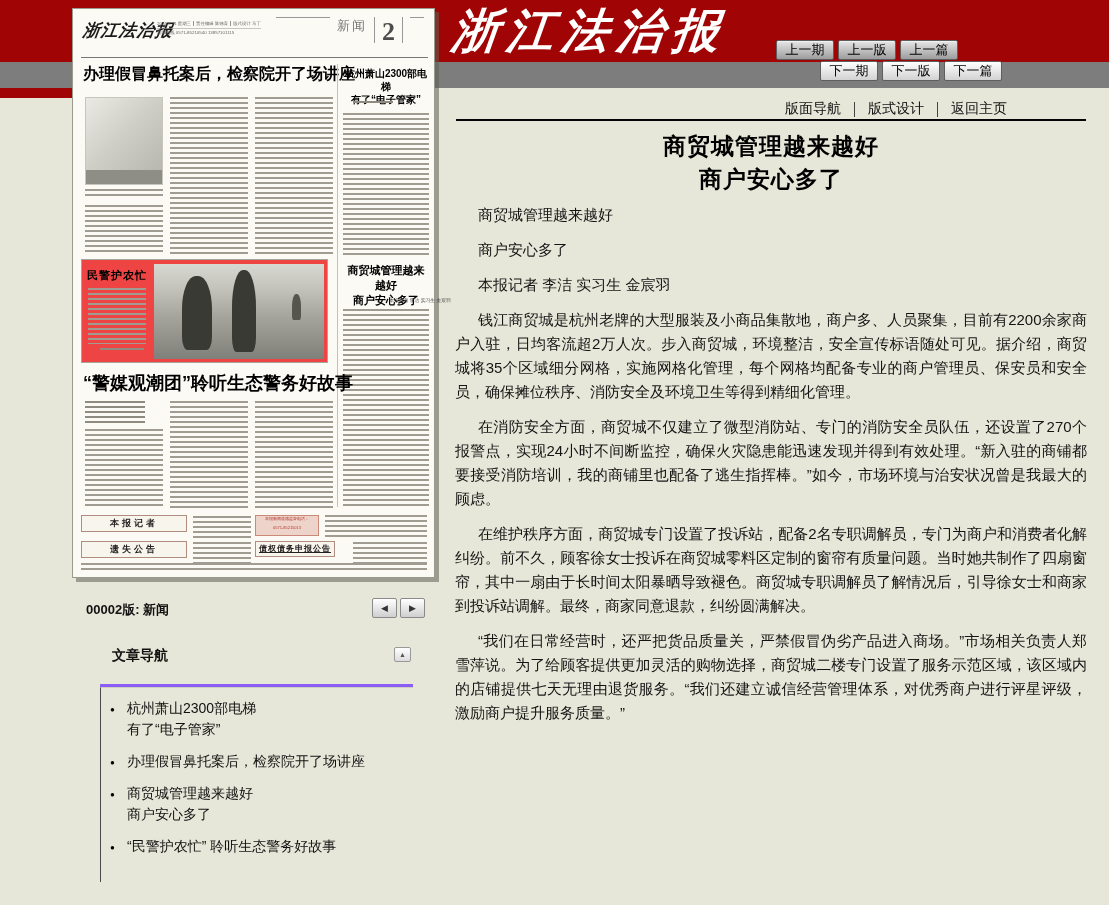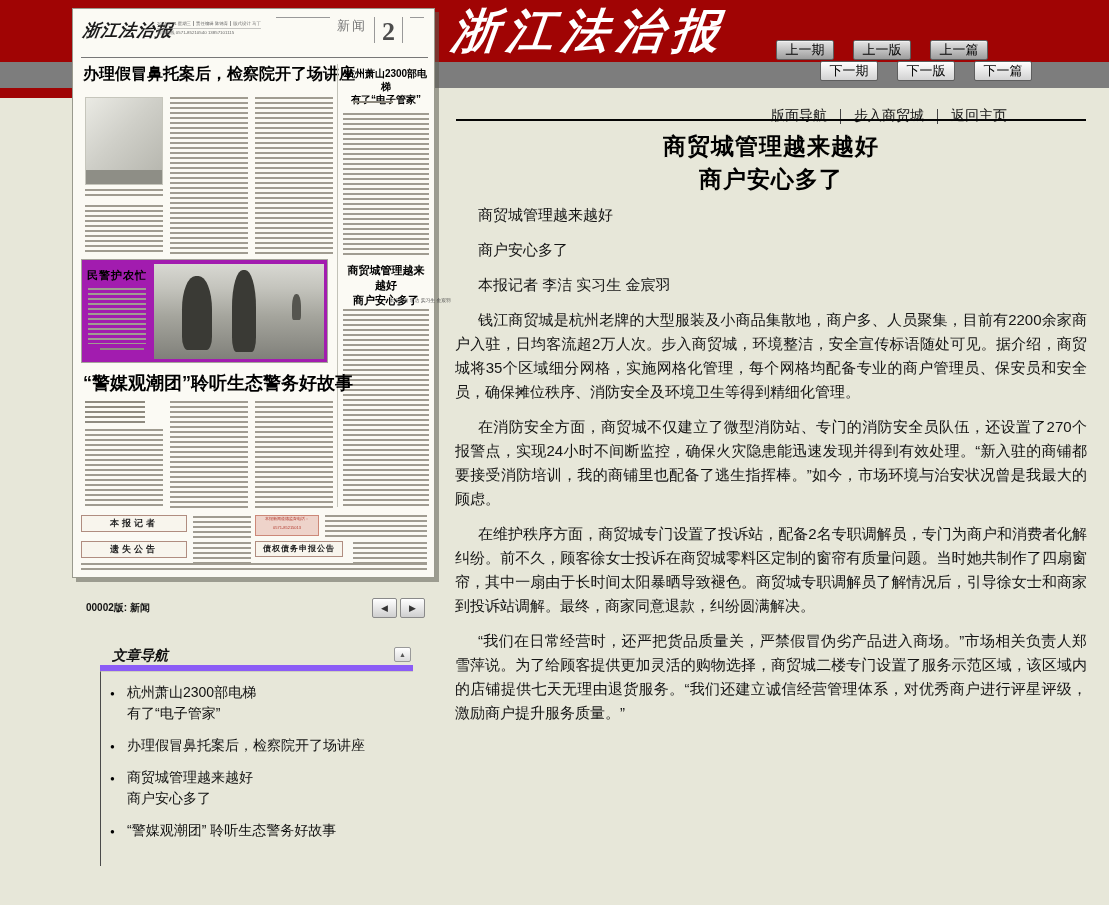--- a/index.html
+++ b/index.html
@@ -13,29 +13,29 @@
   
   .banner { position:absolute; left:0; top:0; width:1109px; height:62px; background:#a00404; }
   .graybar { position:absolute; left:0; top:62px; width:1109px; height:26px; background:#7d7d7d; }
   .red-strip { position:absolute; left:0; top:88px; width:72px; height:10px; background:#a00404; }
   .site-logo {
     position:absolute; left:452px; top:0px; height:62px;
     font-family:"Liberation Serif","DejaVu Serif",serif;
     font-size:47px; font-weight:bold; font-style:italic; color:#ffffff;
     letter-spacing:8px; transform:skewX(-6deg); line-height:62px; white-space:nowrap;
   }
-  .nav-buttons { position:absolute; left:776px; top:40px; display:grid; grid-template-columns:repeat(3,58px); gap:1px 19px;font-family:Liberation Serif, serif; }
+  .nav-buttons { position:absolute; left:776px; top:40px; display:grid; grid-template-columns:repeat(3,58px); gap:1px 4px;font-family:Liberation Serif, serif; }
   .btn {
     width:58px; height:20px; font-size:13px; line-height:18px; text-align:center;
     border:1px solid #5e5e5e; border-radius:2px; color:#000; cursor:pointer;
   }
   .btn.dark  { background:linear-gradient(#e6e6e6,#9d9d9d); box-shadow:inset 0 1px 0 #f2f2f2; }
   .btn.light { background:linear-gradient(#ffffff,#d2d2d2); box-shadow:inset 0 1px 0 #ffffff;margin-left:44px; }
   
-  .top-links { position:absolute; left:455px; top:107px; width:552px; display:flex; justify-content:flex-end; align-items:center; font-size:14px; color:#111; }
+  .top-links { position:absolute; left:455px; top:100px; width:552px; display:flex; justify-content:flex-end; align-items:center; font-size:14px; color:#111; }
   .top-links .lnk { cursor:pointer; }
   .top-links .sep { display:inline-block; width:1px; height:15px; background:#444; margin:0 13px; }
   .divider-line { position:absolute; left:456px; top:119px; width:630px; height:2px; background:#050505; }
   
   .article-title { position:absolute; left:455px; top:130px; width:632px; text-align:center; font-size:23px; font-weight:bold; line-height:33px; letter-spacing:1px; color:#000; }
   .article-body { position:absolute; left:455px; top:203px; width:632px; }
   .article-body p {
     font-size:15px; line-height:24px; margin:0 0 11px 0;
     text-indent:23px; text-align:justify; color:#141414;
   }
@@ -72,54 +72,54 @@
   .cap1 { left:12px; top:180px; width:78px; height:10px; }
   .col1a { left:12px; top:196px; width:78px; height:50px; }
   .col2  { left:97px;  top:88px; width:78px; height:158px; }
   .col3  { left:182px; top:88px; width:78px; height:158px; }
   .rcol-h2 { left:270px; top:58px; width:86px; text-align:center; font-size:10px; font-weight:bold; line-height:13px; color:#000; }
   .rcol-by1 { left:280px; top:92px; width:40px; height:5px; }
   .rcol-t1 { left:270px; top:104px; width:86px; height:142px; }
   .rcol-h3 { left:270px; top:254px; width:86px; text-align:center; font-size:11px; font-weight:bold; line-height:15px; color:#000; }
   .rcol-by3 { left:262px; top:288px; width:170px; text-align:center; font-size:8px; color:#444; transform:scale(.6); transform-origin:50% 0; white-space:nowrap; }
   .rcol-t2 { left:270px; top:300px; width:86px; height:198px; }
-  .photo-section { left:8px; top:250px; width:247px; height:104px; border:1px solid #a5a59b; background:#a21caf; }
+  .photo-section { left:8px; top:250px; width:247px; height:104px; border:1px solid #a5a59b; background:#ef4444; }
   .mj-title { left:5px; top:8px; width:62px; font-size:11px; font-weight:bold; color:#000; letter-spacing:1px; }
   .mj-text { left:6px; top:28px; width:58px; height:56px; }
   .mj-by { left:18px; top:88px; width:44px; height:5px; }
   .photo { left:72px; top:4px; width:170px; height:95px; background:linear-gradient(to bottom,#d8d8d2 0%,#c4c4bd 25%,#a5a59d 55%,#80807a 100%); overflow:hidden; }
   .fig { background:#3a3a35; border-radius:45% 45% 18% 18%; }
   .fig1 { left:28px; top:12px; width:30px; height:74px; }
   .fig2 { left:78px; top:6px;  width:24px; height:82px; }
   .fig3 { left:138px; top:30px; width:9px; height:26px; background:#55554f; }
   .headline4 { left:10px; top:362px; width:254px; text-align:center; font-size:18px; font-weight:800; color:#000; white-space:nowrap; }
   .lcol-by { left:12px; top:392px; width:60px; height:22px; }
   .lcol1 { left:12px; top:420px; width:78px; height:80px; }
   .lcol2 { left:97px; top:392px; width:78px; height:108px; }
   .lcol3 { left:182px; top:392px; width:78px; height:108px; }
   .notice-box { border:1px solid #b08d80; background:#f8f5ed; text-align:center; font-weight:bold; color:#222; }
   .nb1 { left:8px;  top:506px; width:106px; height:17px; font-size:9px; line-height:15px; letter-spacing:3px; }
   .nb2 { left:8px;  top:532px; width:106px; height:17px; font-size:9px; line-height:15px; letter-spacing:3px; }
-  .nb3 { left:182px; top:532px; width:88px; height:16px; font-size:8px; line-height:14px; letter-spacing:1px; }
+  .nb3 { left:182px; top:532px; width:80px; height:16px; font-size:8px; line-height:14px; letter-spacing:1px;text-decoration:underline; }
   .hotline { left:182px; top:506px; width:64px; height:21px; background:#eed3ca; border:1px solid #cc8878; overflow:hidden; }
   .hotline .ht { position:static; display:block; width:200%; font-size:8px; line-height:9px; color:#b33a2e; text-align:center; transform:scale(.5); transform-origin:0 0; white-space:nowrap; }
   .ns1 { left:120px; top:507px; width:58px; height:22px; }
   .ns2 { left:120px; top:533px; width:58px; height:22px; }
   .ns3 { left:252px; top:506px; width:102px; height:22px; }
   .ns4 { left:280px; top:533px; width:74px; height:22px; }
   .ns5 { left:8px; top:554px; width:346px; height:10px; }
   
-  .page-label { position:absolute; left:86px; top:601px; font-size:10px; font-weight:bold; color:#111; }
+  .page-label { position:absolute; left:86px; top:601px; font-size:13px; font-weight:bold; color:#111; }
   .pager { position:absolute; left:372px; top:598px; display:flex; gap:3px; }
   .pager-btn {
     width:25px; height:20px; font-size:9px; color:#333; text-align:center; line-height:19px;
     background:linear-gradient(#ffffff,#cfcfcf); border:1px solid #8a8a8a; border-radius:2px; cursor:pointer;
   }
   .article-nav { position:absolute; left:100px; top:645px; width:313px; }
-  .nav-header { padding:2px 2px 0 12px; border-bottom:6px solid #8b5cf6; overflow:hidden;font-style:italic; }
+  .nav-header { padding:2px 2px 19px 12px; border-bottom:3px solid #8b5cf6; overflow:hidden; }
   .nav-title { font-size:14px; font-weight:bold; color:#111; float:left; }
   .collapse-btn {
     float:right; width:17px; height:15px; font-size:7px; color:#555; text-align:center; line-height:14px;
     background:linear-gradient(#ffffff,#dcdcdc); border:1px solid #999; border-radius:2px; cursor:pointer;
   }
   .nav-list { list-style:none; border-top:1px solid #cfcfbe; border-left:1px solid #4a4a4a; padding:10px 0 14px 0; }
   .nav-list li { position:relative; padding-left:26px; font-size:14px; line-height:21px; margin-bottom:11px; color:#111; cursor:pointer; }
   .nav-list li::before { content:"●"; position:absolute; left:9px; top:1px; font-size:8px; color:#000; }
 </style>
 </head>
@@ -135,21 +135,21 @@
   <div class="btn dark">上一版</div>
   <div class="btn dark">上一篇</div>
   <div class="btn light">下一期</div>
   <div class="btn light">下一版</div>
   <div class="btn light">下一篇</div>
 </div>
 
 <div class="top-links">
   <span class="lnk">版面导航</span>
   <span class="sep"></span>
-  <span class="lnk">步入商贸城</span>
+  <span class="lnk">版式设计</span>
   <span class="sep"></span>
   <span class="lnk">返回主页</span>
 </div>
 
 <div class="divider-line"></div>
 
 <div class="article-title">
   <div>商贸城管理越来越好</div>
   <div>商户安心多了</div>
 </div>
@@ -242,15 +242,15 @@
 
 <div class="article-nav">
   <div class="nav-header">
     <span class="nav-title">文章导航</span>
     <span class="collapse-btn">▲</span>
   </div>
   <ul class="nav-list" id="nav-list">
       <li><span>杭州萧山2300部电梯</span><br><span>有了“电子管家”</span></li>
       <li><span>办理假冒鼻托案后，检察院开了场讲座</span></li>
       <li><span>商贸城管理越来越好</span><br><span>商户安心多了</span></li>
-      <li><span>“警媒观潮团” 聆听生态警务好故事</span></li>
+      <li><span>“民警护农忙” 聆听生态警务好故事</span></li>
     </ul>
 </div>
 
 </body></html>

